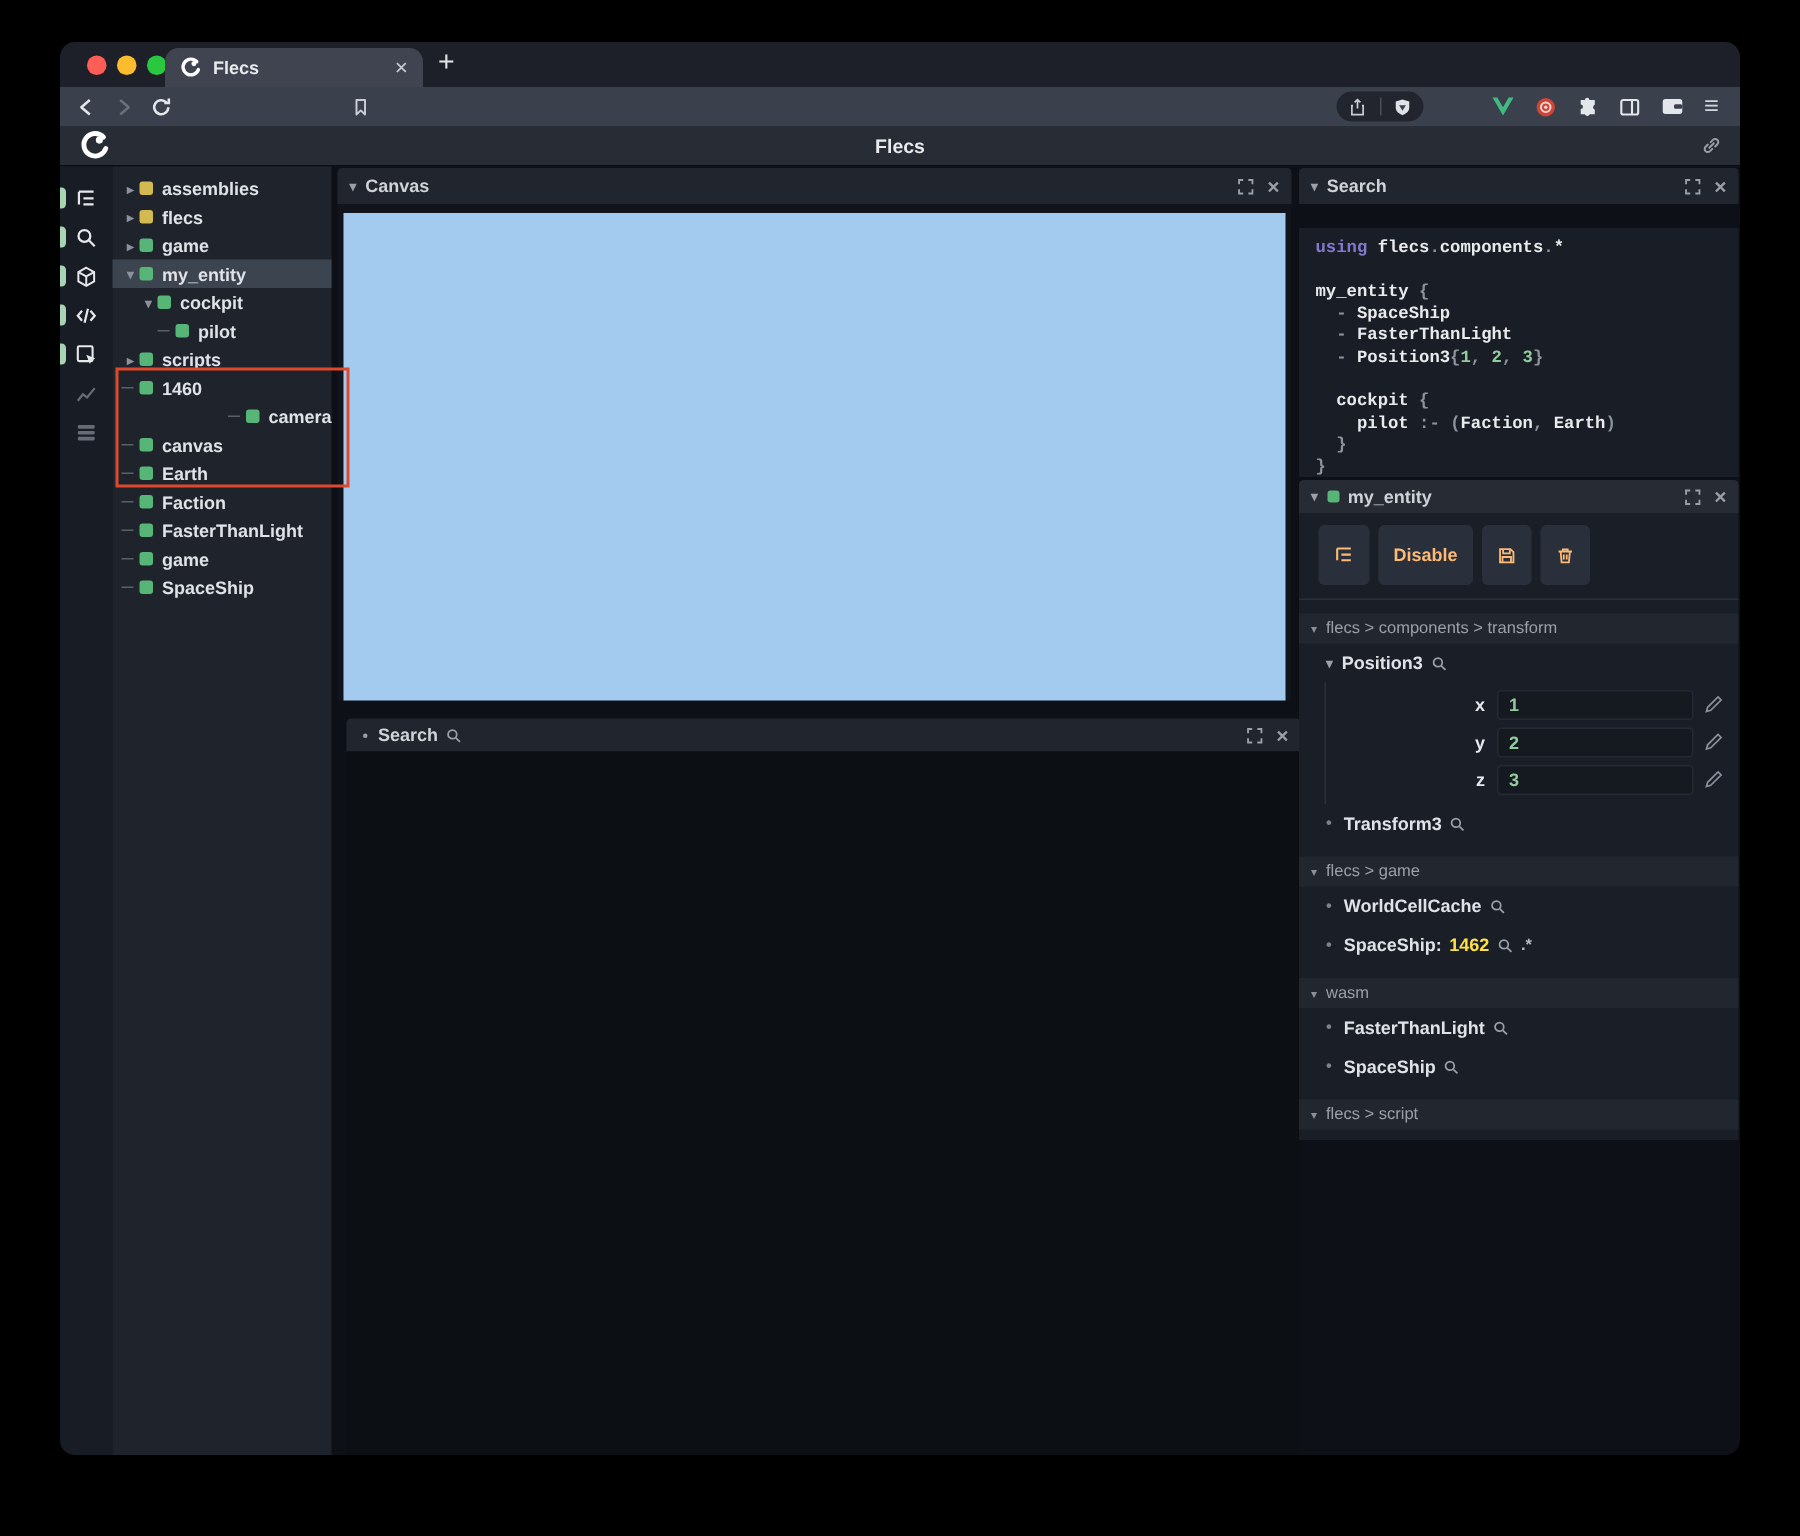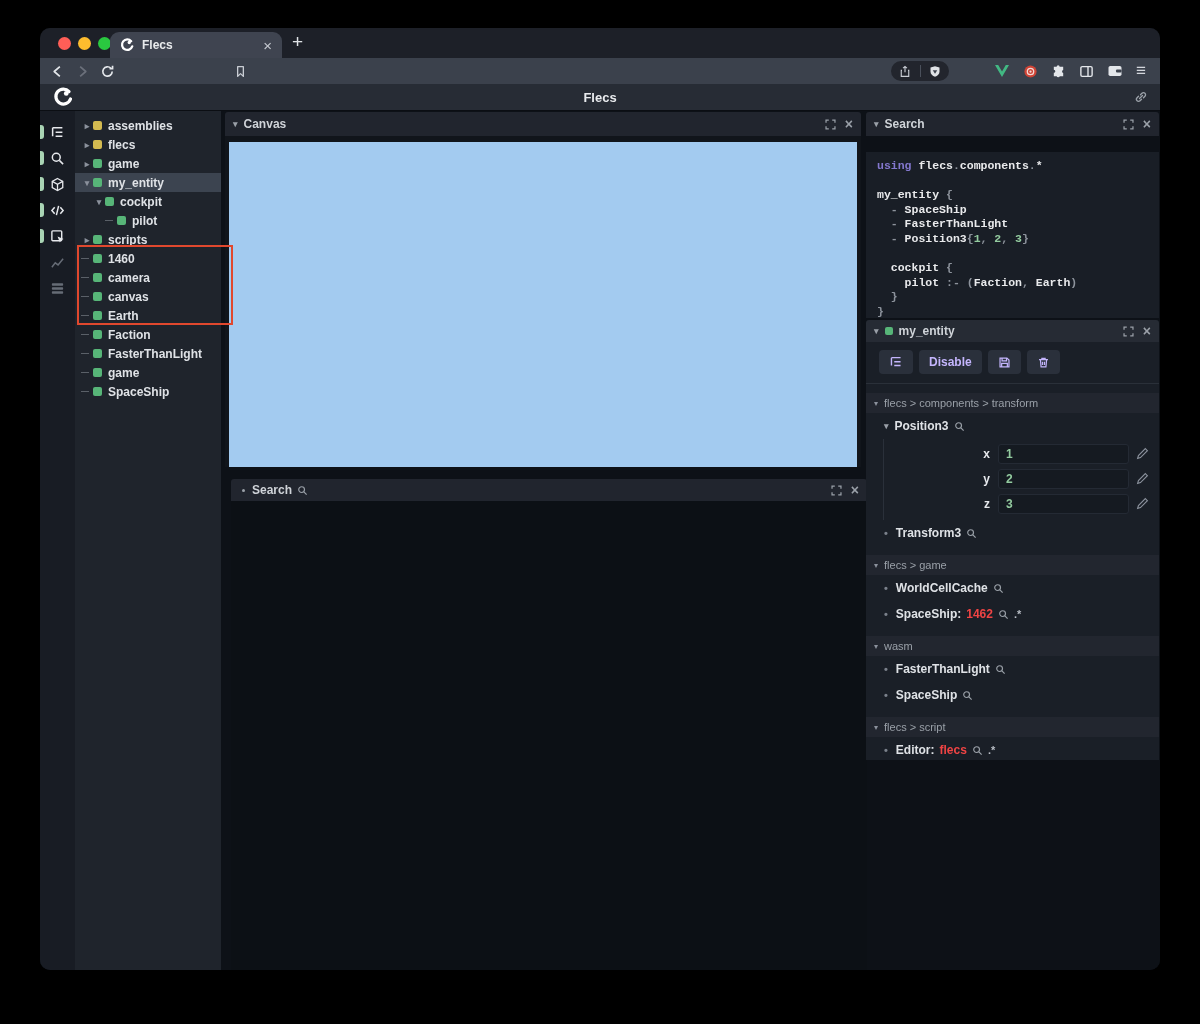--- a/index.html
+++ b/index.html
@@ -60,31 +60,31 @@
   .editorpanel{position:absolute;left:0;top:0;width:100%;height:206px;}
   .editorbody{position:absolute;left:0;top:24px;right:0;bottom:0;background:#191e26;
     padding:7px 11px;box-sizing:border-box;font-family:Liberation Mono, monospace;
     font-size:11.5px;font-weight:700;line-height:14.6px;white-space:pre;margin-top:16px;}
   .tk-kw{color:#8478cf;} .tk-id{color:#e9eaec;} .tk-pn{color:#8d939c;} .tk-num{color:#93cb9f;}
   
   .inspector{position:absolute;left:0;top:208px;width:100%;height:440px;}
   .inspector .panel-head{height:22px;background:#262b34;}
   .inspbody{position:absolute;left:0;top:22px;right:0;bottom:0;background:#1a1f27;overflow:hidden;}
   .itoolbar{display:flex;gap:6px;padding:8px 0 9px 13px;border-bottom:1px solid #2a3039;}
-  .ibtn{height:24px;min-width:30px;background:#2a303b;border:none;border-radius:4px;color:#c4b5fd;
+  .ibtn{height:40px;min-width:30px;background:#2a303b;border:none;border-radius:4px;color:#fdba74;
     display:flex;align-items:center;justify-content:center;font-size:12px;font-weight:700;
     font-family:inherit;padding:0 10px;}
   .secbar{height:20px;background:#22262f;display:flex;align-items:center;color:#9aa0a8;
     font-size:11px;padding-left:8px;margin-top:9px;}
   .secbar .chev{font-size:8px;margin-right:6px;color:#8b919c;}
   .comp-row{display:flex;align-items:center;height:26px;padding-left:18px;color:#dfe2e6;
     font-size:12px;font-weight:600;}
   .comp-row .bullet{color:#7c828c;margin-right:8px;font-size:11px;}
   .comp-row .chev{color:#9aa0a8;font-size:9px;margin-right:6px;margin-left:-12px;}
-  .comp-row .val{color:#ef4444;margin-left:5px;}
+  .comp-row .val{color:#fde047;margin-left:5px;}
   .magwrap{color:#9aa0a8;margin-left:5px;display:flex;align-items:center;}
   .pairg{color:#b9bec6;font-size:11px;margin-left:5px;font-weight:700;}
   .fields{margin-left:17px;border-left:1px solid #2a303a;padding:2px 0 4px 0;}
   .field-row{display:flex;align-items:center;height:25px;justify-content:flex-end;padding-right:10px;}
   .field-label{color:#e6e8ec;font-size:12px;font-weight:700;margin-right:8px;}
   .field-input{width:131px;height:20px;background:#151a21;border:1px solid #242a34;border-radius:3px;
     color:#93cb9f;font-size:12px;font-weight:700;padding:0 7px;font-family:inherit;box-sizing:border-box;}
   .pencil{color:#8b919c;margin-left:7px;display:flex;align-items:center;}
   svg{display:block;}
 </style>
@@ -284,21 +284,21 @@
         <div class="tree-row" style="padding-left: 6px;">
           <span class="tw">▸</span>
           <span class="sq" style="background: rgb(87, 181, 120);"></span>
           <span>scripts</span>
         </div>
         <div class="tree-row" style="padding-left: 6px;">
           <span class="dash"></span>
           <span class="sq" style="background: rgb(87, 181, 120);"></span>
           <span>1460</span>
         </div>
-        <div class="tree-row" style="padding-left: 6px;">
+        <div class="tree-row" style="padding-left: 6px; justify-content: flex-end;">
           <span class="dash"></span>
           <span class="sq" style="background: rgb(87, 181, 120);"></span>
           <span>camera</span>
         </div>
         <div class="tree-row" style="padding-left: 6px;">
           <span class="dash"></span>
           <span class="sq" style="background: rgb(87, 181, 120);"></span>
           <span>canvas</span>
         </div>
         <div class="tree-row" style="padding-left: 6px;">

